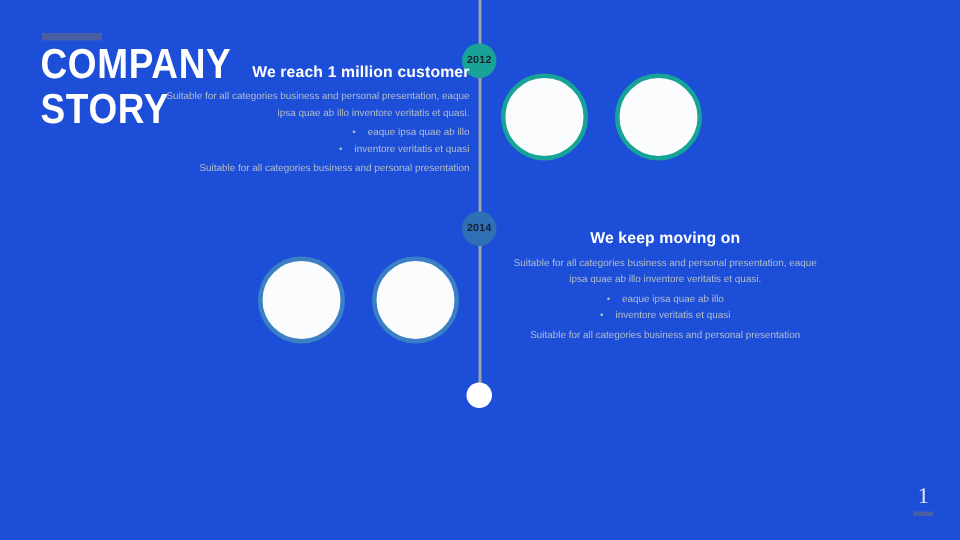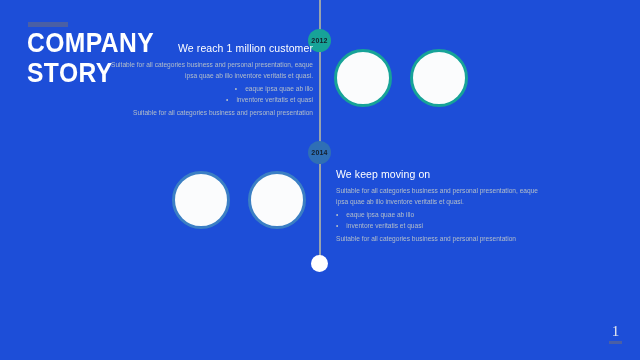--- a/index.html
+++ b/index.html
@@ -96,26 +96,25 @@
   .block-top {
     left: 108px;
     top: 42px;
     width: 205px;
     text-align: right;
   }
   .block-bottom {
     left: 336px;
     top: 153px;
     width: 215px;
-    text-align: left;
-    margin-top: 15px;
+    text-align: center;
   }
   .block-heading {
     font-family: "Liberation Sans Narrow", "Liberation Sans", sans-serif;
-    font-weight: normal;
+    font-weight: bold;
     font-size: 10.5px;
     color: #ffffff;
     margin-bottom: 5px;
     letter-spacing: 0.1px;
   }
   .block-para {
     font-size: 6.6px;
     line-height: 11px;
     color: #b3bec9;
   }

